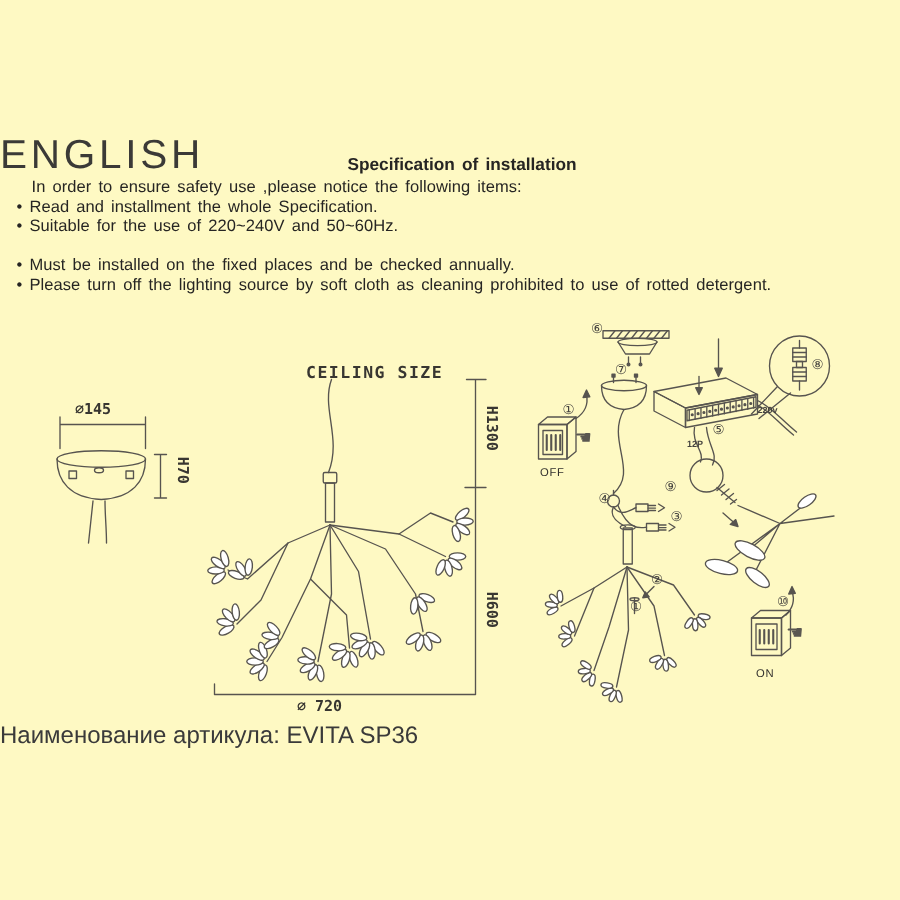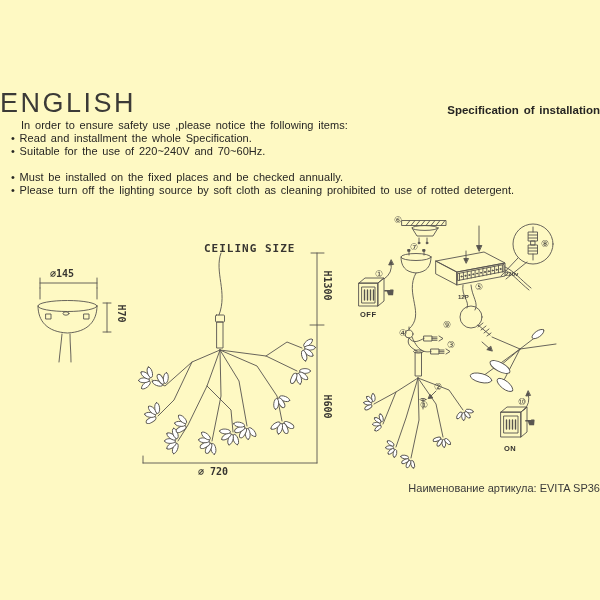--- a/index.html
+++ b/index.html
@@ -10,24 +10,24 @@
   .h-english{font-size:27px;letter-spacing:2.5px;font-weight:400;color:#3b3a37}
   .t-body{font-size:11px;font-weight:normal;word-spacing:1.6px;letter-spacing:.05px;color:#262523}
   .t-title{font-size:11.5px;font-weight:bold;word-spacing:1.6px;color:#262523}
   .bullet::before{content:"\2022\00a0";}
   .mono{font-family:"DejaVu Sans Mono",monospace;font-weight:bold;color:#383631}
   .size-label{font-size:11px;letter-spacing:1px}
   .dim{font-size:10px}
   .rot{transform:rotate(90deg)}
   .step{font-family:"DejaVu Sans",sans-serif;font-size:9px;color:#45433f;line-height:9px}
   .tiny{font-size:6px;font-weight:bold;color:#45433f}
-  .switch-label{font-size:7.5px;font-weight:bold;letter-spacing:.5px;color:#33312e}
+  .switch-label{font-size:7.5px;font-weight:normal;letter-spacing:.5px;color:#33312e}
   .hand{font-family:"DejaVu Sans",sans-serif;font-size:13px;color:#5a5751}
-  .footer{left:0;right:0;text-align:right;font-size:11px;color:#3a3a3a}
-  .center{left:16px;right:0;text-align:right}
+  .footer{left:0;right:0;text-align:left;font-size:16px;color:#3a3a3a}
+  .center{left:16px;right:0;text-align:center}
   svg.art{position:absolute;left:0;top:0}
 </style>
 </head>
 <body>
 
 <div class="page">
 
   <svg class="art" width="600" height="600" viewBox="0 0 600 600" aria-hidden="true">
     <g stroke="#57544f" stroke-width="0.9" fill="none" stroke-linecap="round" stroke-linejoin="round">
 
@@ -273,21 +273,21 @@
       </g>
     </g>
   </svg>
 
   <div class="abs h-english" style="left:0;top:88px">ENGLISH</div>
 
   <div class="abs center t-title" style="top:104px">Specification of installation</div>
   <div class="abs t-body" style="left:21px;top:119px">In order to ensure safety use ,please notice the following items:</div>
 
   <div class="abs t-body bullet" style="left:11px;top:132px">Read and installment the whole Specification.</div>
-  <div class="abs t-body bullet" style="left:11px;top:145px">Suitable for the use of 220~240V and 70~60Hz.</div>
+  <div class="abs t-body bullet" style="left:11px;top:145px">Suitable for the use of 220~240V and 50~60Hz.</div>
   <div class="abs t-body bullet" style="left:11px;top:171px">Must be installed on the fixed places and be checked annually.</div>
   <div class="abs t-body bullet" style="left:11px;top:184px">Please turn off the lighting source by soft cloth as cleaning prohibited to use of rotted detergent.</div>
 
   <div class="abs mono size-label" style="left:204px;top:242px">CEILING SIZE</div>
 
   <div class="abs mono dim" style="left:50px;top:268px">∅145</div>
   <div class="abs mono dim rot" style="left:108px;top:312px;width:26px">H70</div>
 
   <div class="abs mono dim rot" style="left:308px;top:284px;width:38px">H1300</div>
   <div class="abs mono dim rot" style="left:312px;top:404px;width:30px">H600</div>

